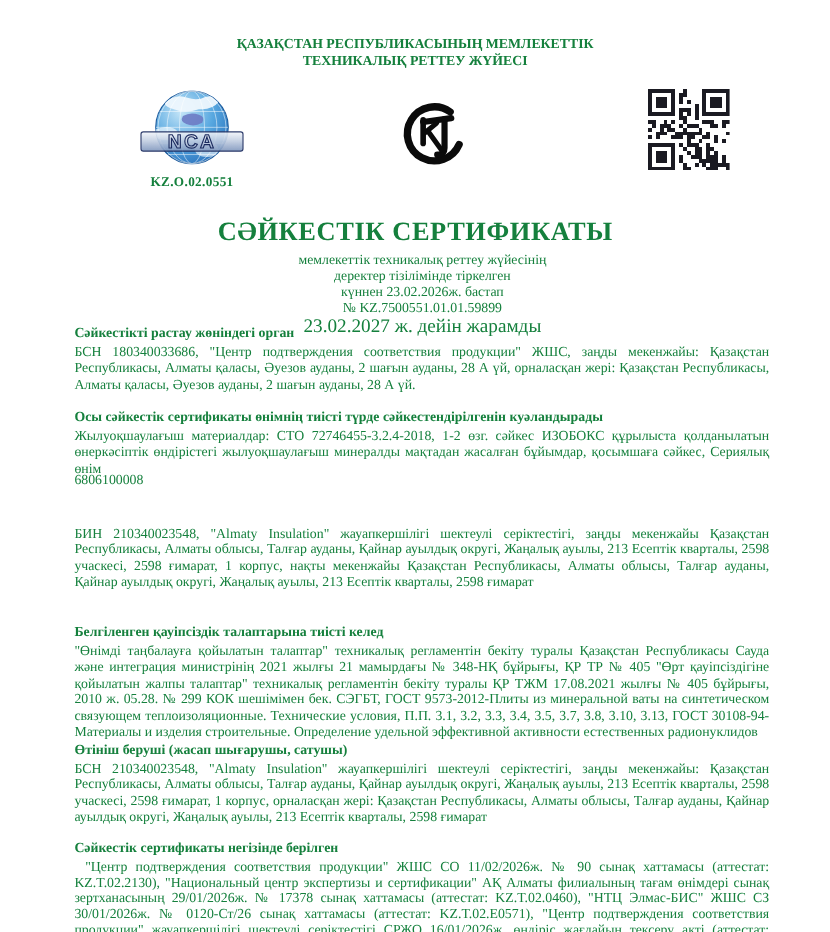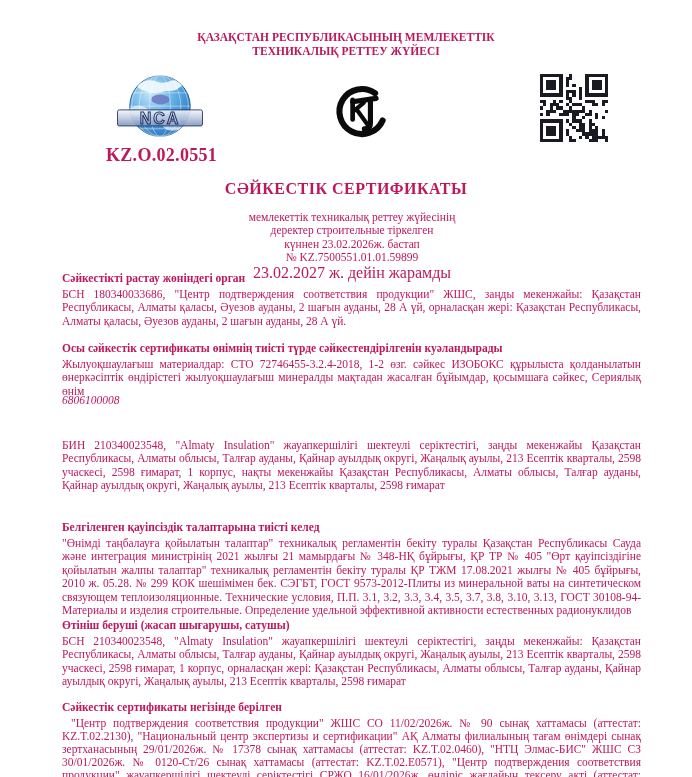--- a/index.html
+++ b/index.html
@@ -1,38 +1,38 @@
 <!DOCTYPE html>
 <html><head>
 <meta charset="utf-8">
 <style>
   html,body{margin:0;padding:0;background:#888;}
   .page{
     position:relative;
     width:692px;height:777px;
     margin:0 auto;
     background:#ffffff;
-    color:#be185d;
+    color:#15803d;
     font-family:"Liberation Serif","DejaVu Serif",serif;
     overflow:hidden;
   }
   .doc-header{
     position:absolute;top:30px;left:0;right:0;
     text-align:center;font-weight:bold;
     font-size:11.5px;line-height:14px;
   }
   .nca-block{position:absolute;left:106px;top:74px;width:108px;text-align:center;}
-  .nca-num{font-weight:bold;font-size:18px;margin-top:-1px;letter-spacing:.3px;}
+  .nca-num{font-weight:bold;font-size:11px;margin-top:-1px;letter-spacing:.3px;}
   .kt-block{position:absolute;left:332px;top:82px;}
   .qr-block{position:absolute;left:540px;top:74px;width:68px;height:68px;}
   .qr-block svg{display:block;}
   .doc-title{
     position:absolute;top:180px;left:0;right:0;
     text-align:center;font-weight:bold;
-    font-size:16px;letter-spacing:.5px;
+    font-size:22px;letter-spacing:.5px;
   }
   .reg-block{
     position:absolute;top:211px;left:0;right:0;
     text-align:center;font-size:11.5px;line-height:13.4px;margin-left:12px;
   }
   .reg-block .valid{font-size:16px;padding-top:1px;}
   .section{
     position:absolute;left:62px;width:579px;
     font-size:11.5px;line-height:13.4px;
   }
@@ -321,38 +321,38 @@
         <rect x="51.81" y="64.76" width="3.24" height="3.24"></rect>
         <rect x="55.05" y="64.76" width="3.24" height="3.24"></rect>
         <rect x="64.76" y="64.76" width="3.24" height="3.24"></rect>
       </svg>
   </div>
 
   <div class="doc-title">СӘЙКЕСТІК СЕРТИФИКАТЫ</div>
 
   <div class="reg-block">
     <div>мемлекеттік техникалық реттеу жүйесінің</div>
-    <div>деректер строительные тіркелген</div>
+    <div>деректер тізілімінде тіркелген</div>
     <div>күннен 23.02.2026ж.  бастап</div>
     <div>№ KZ.7500551.01.01.59899</div>
     <div class="valid">23.02.2027 ж. дейін жарамды</div>
   </div>
 
   <div class="section s1">
     <span class="s-head">Сәйкестікті растау жөніндегі орган</span>
     <div class="s-body">БСН 180340033686, "Центр подтверждения соответствия продукции" ЖШС, заңды мекенжайы: Қазақстан Республикасы, Алматы қаласы, Әуезов ауданы, 2 шағын ауданы, 28 А үй, орналасқан жері: Қазақстан Республикасы, Алматы қаласы, Әуезов ауданы, 2 шағын ауданы, 28 А үй.</div>
   </div>
 
   <div class="section s2">
     <span class="s-head">Осы сәйкестік сертификаты өнімнің тиісті түрде сәйкестендірілгенін куәландырады</span>
     <div class="s-body">Жылуоқшаулағыш материалдар: СТО 72746455-3.2.4-2018, 1-2 өзг. сәйкес ИЗОБОКС құрылыста қолданылатын өнеркәсіптік өндірістегі жылуоқшаулағыш минералды мақтадан жасалған бұйымдар, қосымшаға сәйкес, Сериялық өнім</div>
   </div>
 
   <div class="section s3">
-    <div class="s-body" style="text-align:left;font-style:italic;">6806100008</div>
+    <div class="s-body" style="text-align:left;">6806100008</div>
   </div>
 
   <div class="section s4">
     <div class="s-body">БИН 210340023548, "Almaty Insulation" жауапкершілігі шектеулі серіктестігі, заңды мекенжайы Қазақстан Республикасы, Алматы облысы, Талғар ауданы, Қайнар ауылдық округі, Жаңалық ауылы, 213 Есептік кварталы, 2598 учаскесі, 2598 ғимарат, 1 корпус, нақты мекенжайы Қазақстан Республикасы, Алматы облысы, Талғар ауданы, Қайнар ауылдық округі, Жаңалық ауылы, 213 Есептік кварталы, 2598 ғимарат</div>
   </div>
 
   <div class="section s5">
     <span class="s-head">Белгіленген қауіпсіздік талаптарына тиісті келед</span>
     <div class="s-body">"Өнімді таңбалауға қойылатын талаптар" техникалық регламентін бекіту туралы Қазақстан Республикасы Сауда және интеграция министрінің 2021 жылғы 21 мамырдағы № 348-НҚ бұйрығы, ҚР ТР № 405 "Өрт қауіпсіздігіне қойылатын жалпы талаптар" техникалық регламентін бекіту туралы ҚР ТЖМ 17.08.2021 жылғы № 405 бұйрығы, 2010 ж. 05.28. № 299 КОК шешімімен бек. СЭГБТ, ГОСТ 9573-2012-Плиты из минеральной ваты на синтетическом связующем теплоизоляционные. Технические условия, П.П. 3.1, 3.2, 3.3, 3.4, 3.5, 3.7, 3.8, 3.10, 3.13, ГОСТ 30108-94-Материалы и изделия строительные. Определение удельной эффективной активности естественных радионуклидов</div>
   </div>

